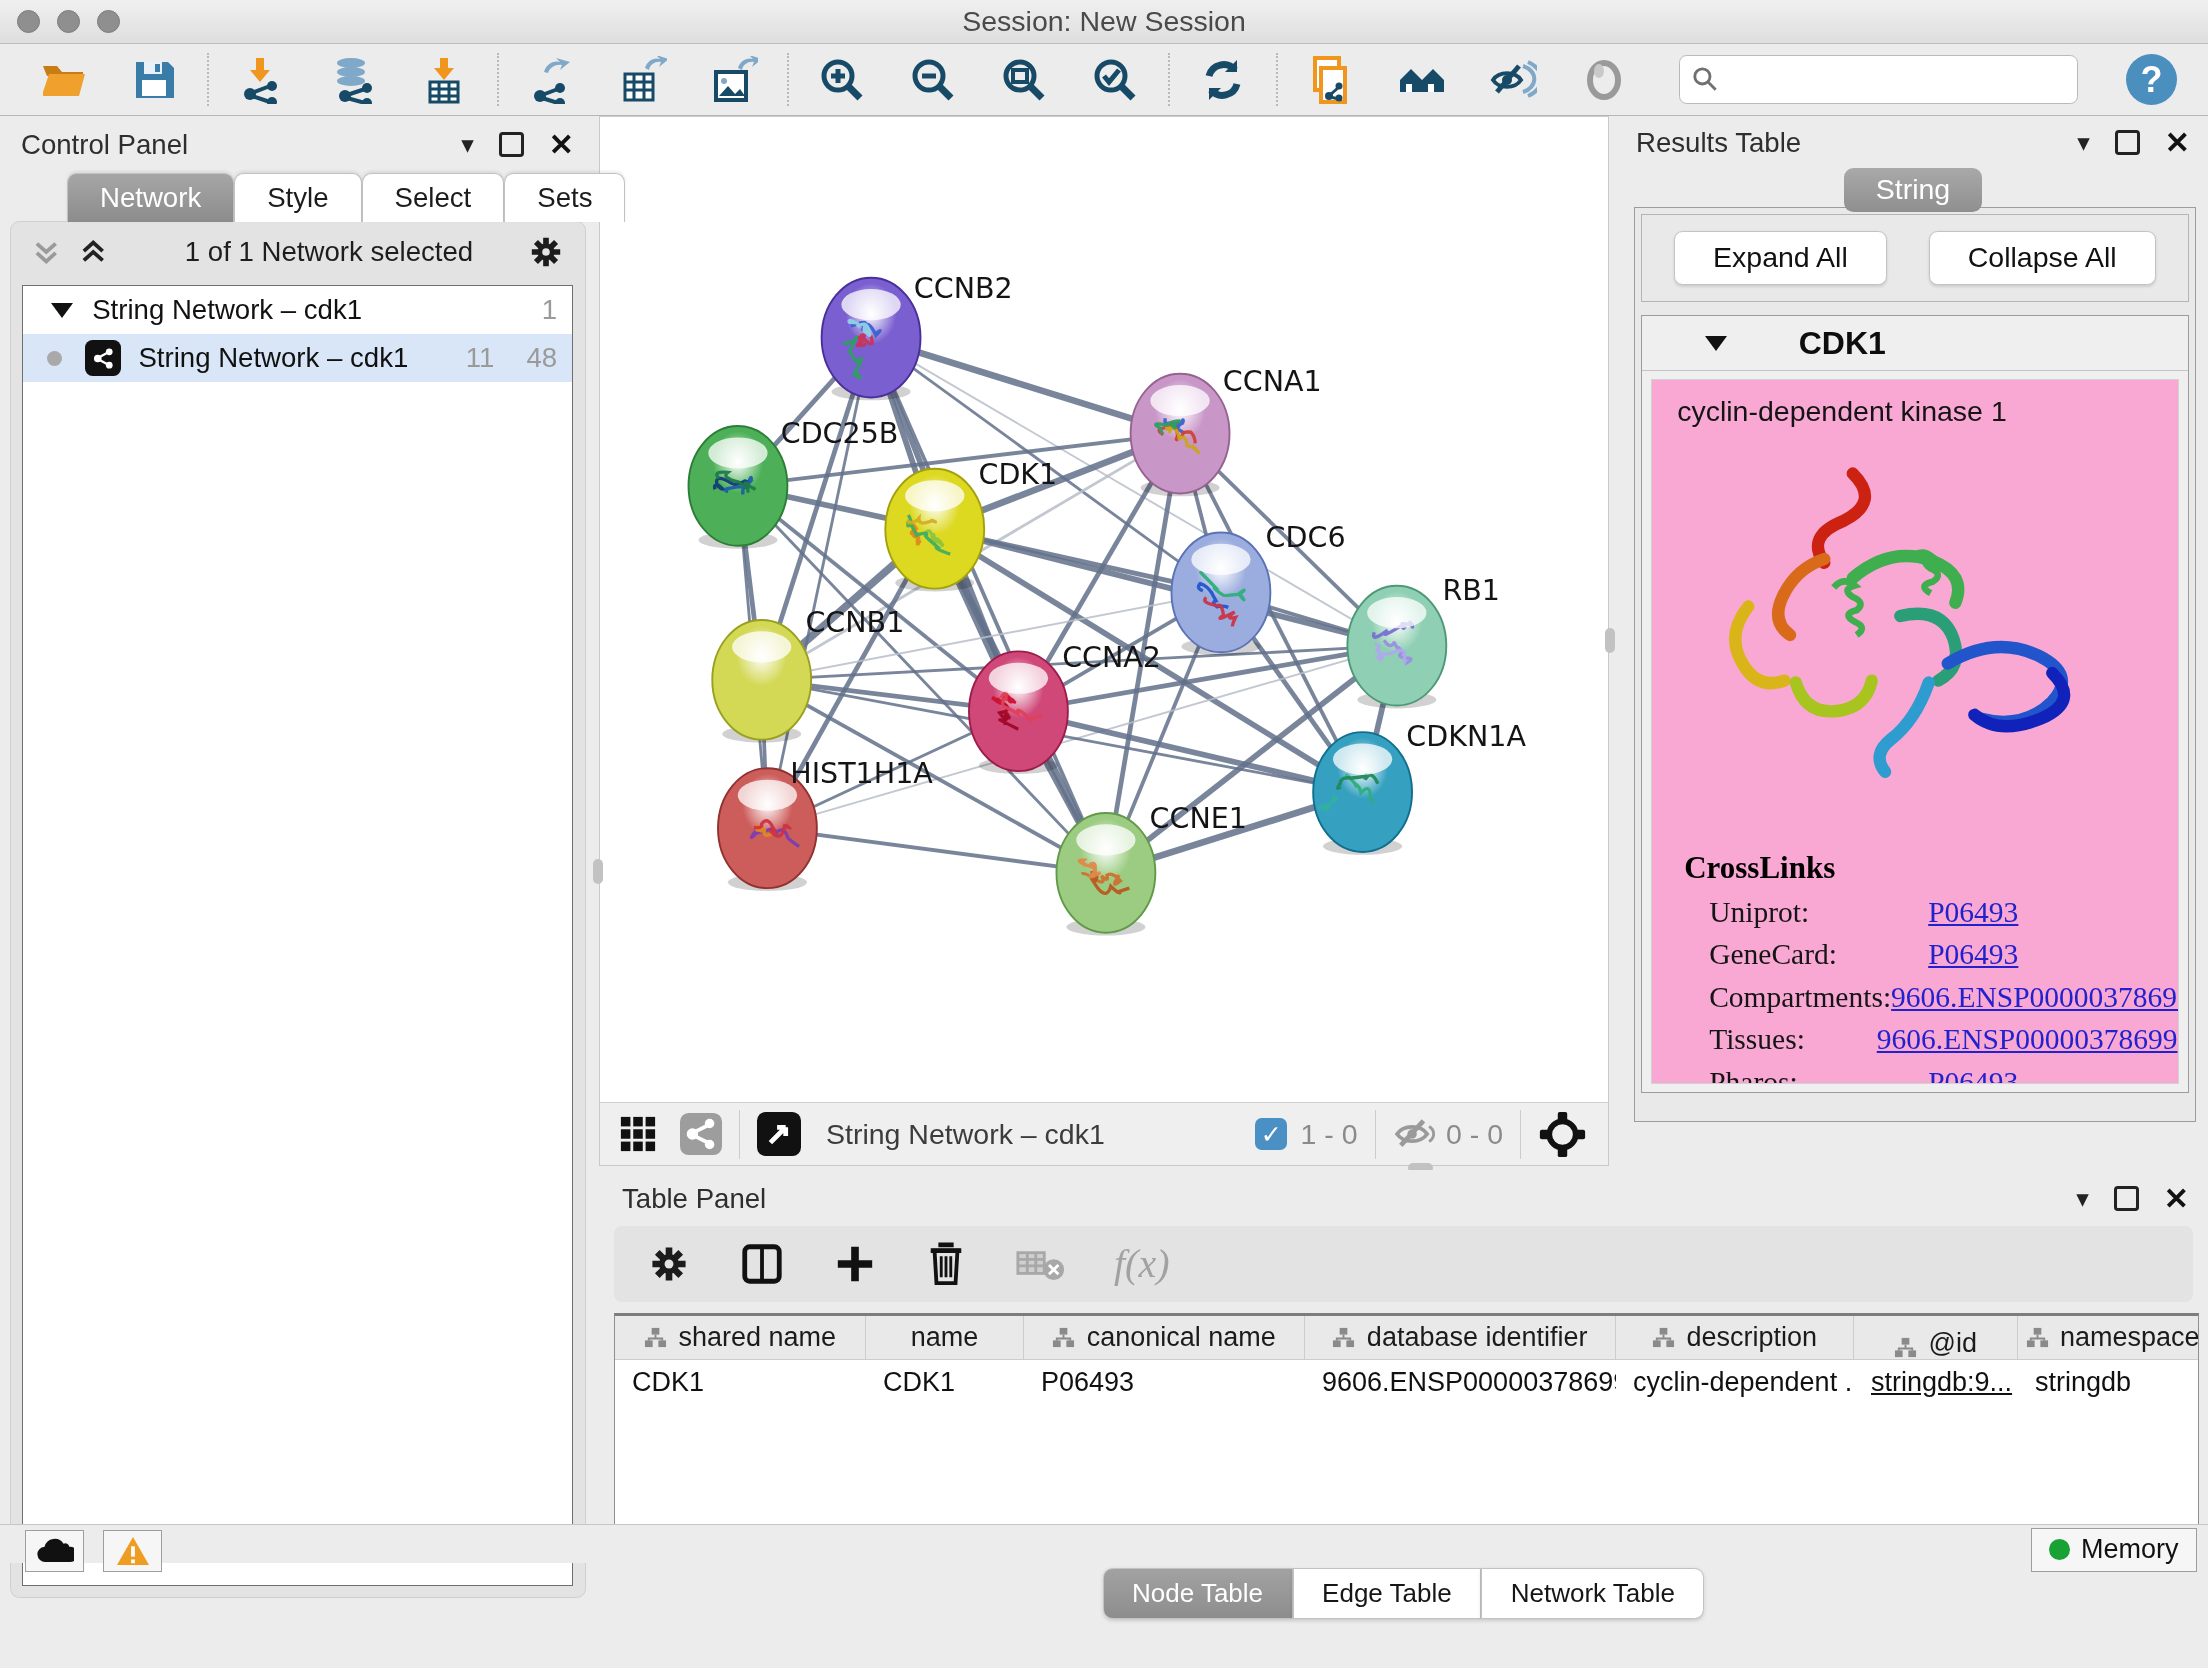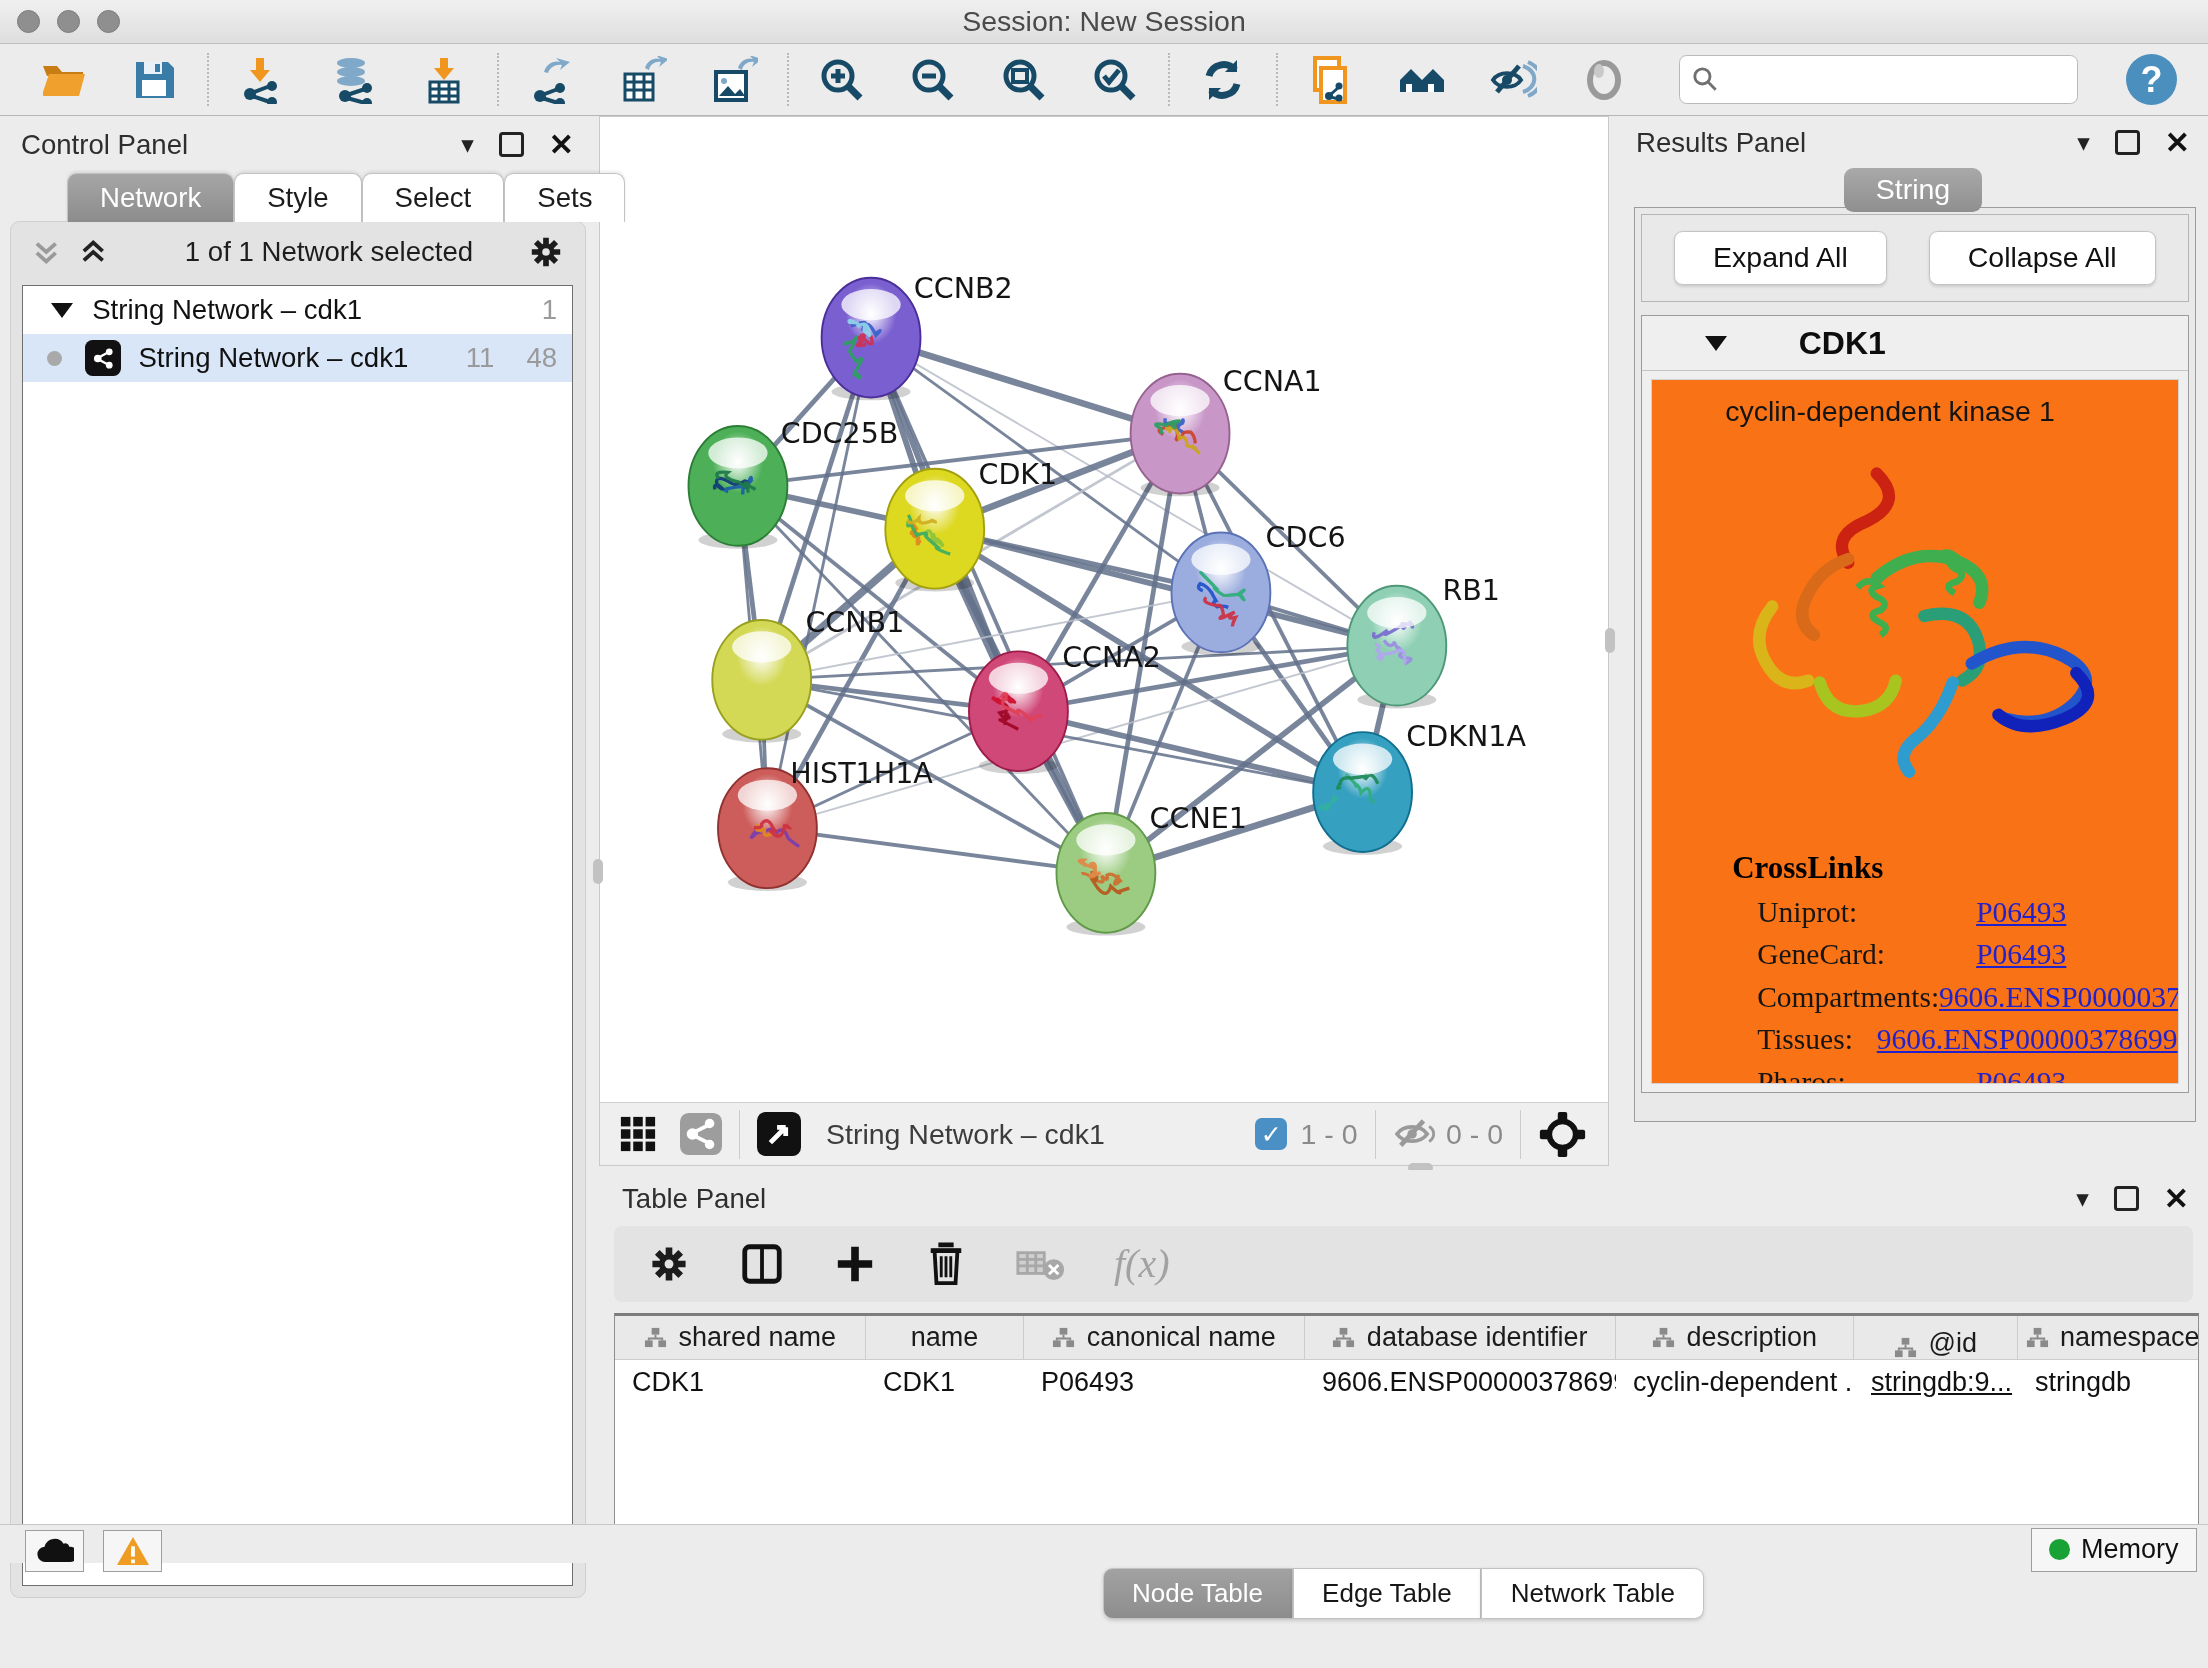--- a/index.html
+++ b/index.html
@@ -86,22 +86,22 @@
     background:#e9e9e9; border:1.9px solid #9c9c9c; }
   .rp-btnrow { height:88px; display:flex; align-items:center; justify-content:center; gap:42px;
     border:1.9px solid #b5b5b5; margin:5.7px; }
   .rp-btn { background:#fff; border:1px solid #c3c3c3; border-radius:8.6px; font-size:28.5px;
     padding:9.5px 38px; color:#111; box-shadow:0 1.9px 2.9px rgba(0,0,0,.12); }
   .rp-section { position:absolute; left:5.7px; right:5.7px; top:107px; bottom:28.5px;
     border:1.9px solid #9c9c9c; background:#efefef; }
   .rp-sec-head { height:55px; display:flex; align-items:center; border-bottom:1.9px solid #c4c4c4; }
   .rp-sec-head .tw { border-top-color:#111; margin-left:63px; }
   .gene { font-size:32px; font-weight:bold; color:#0d0d0d; margin-left:53px; }
-  .rp-content { position:absolute; left:9.5px; right:9.5px; top:63px; bottom:7.6px; background:#f97316;
-    border:1px solid #d2d2d2; overflow:hidden;padding-left:48px; }
+  .rp-content { position:absolute; left:9.5px; right:9.5px; top:63px; bottom:7.6px; background:#f9a8d4;
+    border:1px solid #d2d2d2; overflow:hidden; }
   .gene-desc { font-size:28.5px; color:#141414; padding:15px 0 0 25px; }
   .protein { display:block; margin:17px auto 0 auto; }
   .xl-title { font-family:"Liberation Serif", serif; font-weight:bold; font-size:31px; color:#000;
     margin:25px 0 5.7px 32px; }
   .xl-row { display:flex; font-family:"Liberation Serif", serif; font-size:29.5px; margin:9.5px 0 0 57px; }
   .xl-label { width:219px; color:#151515; }
   .xl-value { color:#2222cc; text-decoration:underline; }
 
   
   .tablepanel { position:absolute; left:599px; top:1170px; width:1609px; height:447px; background:#ececec; }
@@ -665,21 +665,21 @@
       </div>
     </div>
   </div>
 
   <div class="splitdot" style="left:593px; top:859px; width:9.5px; height:25px;"></div>
   <div class="splitdot" style="left:1605px; top:628px; width:9.5px; height:25px;"></div>
   <div class="splitdot" style="left:1408px; top:1163px; width:25px; height:9.5px;"></div>
 
   <div class="results">
     <div class="panel-head rp-head">
-      <span>Results Panel</span>
+      <span>Results Table</span>
       <div class="head-controls">
         <span class="hc-arrow">▾</span>
         <span class="hc-float"></span>
         <span class="hc-close">✕</span>
       </div>
     </div>
     <div class="string-tab">String</div>
     <div class="rp-outer">
       <div class="rp-btnrow">
         <button class="rp-btn">Expand All</button>

